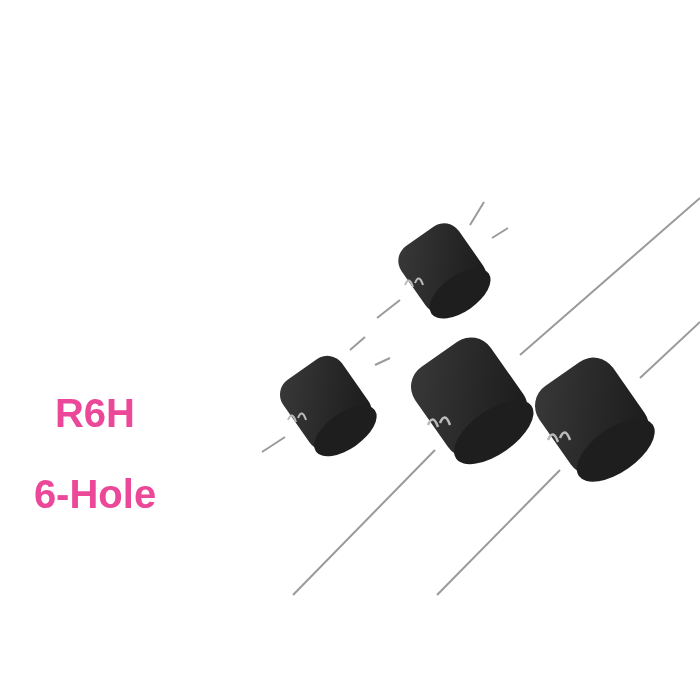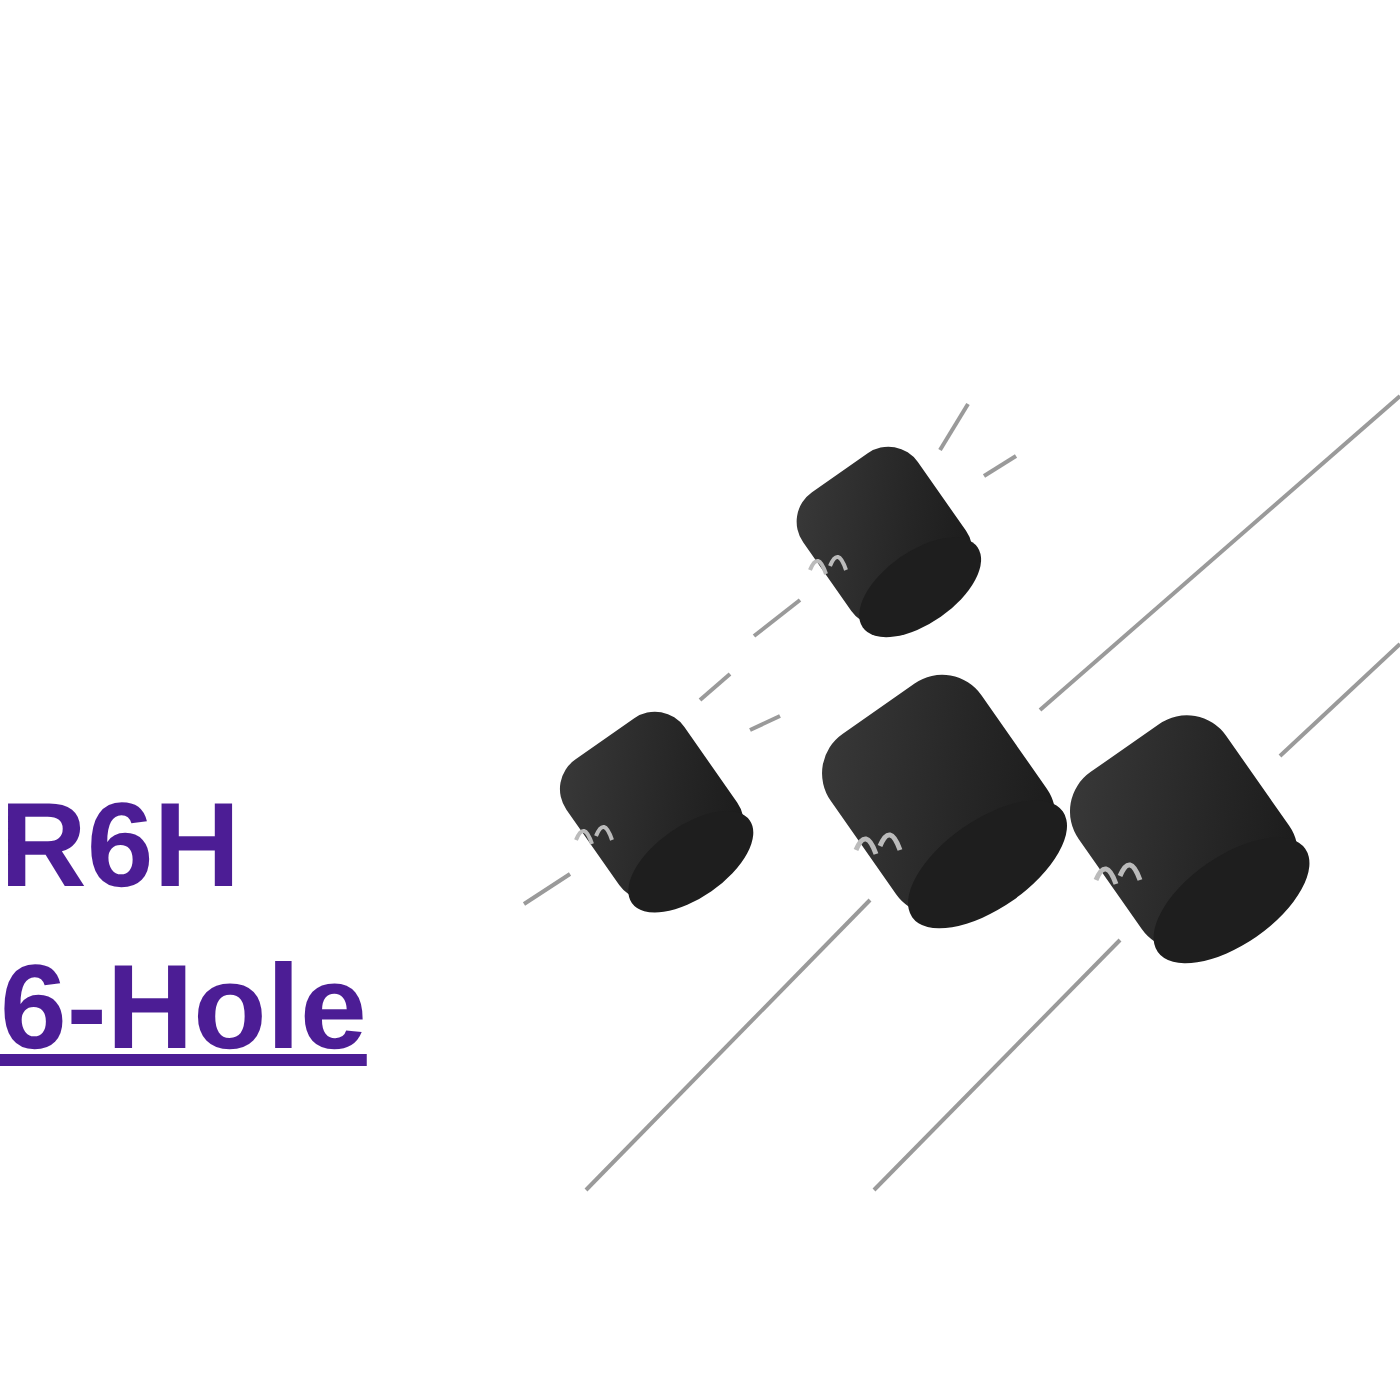--- a/index.html
+++ b/index.html
@@ -1,19 +1,19 @@
 <!DOCTYPE html>
 <html><head>
   <meta charset="utf-8">
   <style>
     html, body { margin: 0; padding: 0; }
     body { width: 700px; height: 700px; background: #ffffff; position: relative; overflow: hidden; font-family: "Liberation Sans", sans-serif; }
-    .label { position: absolute; left: 0; width: 190px; font-weight: bold; color: #4c1d95; font-size: 60px; line-height: 1; }
+    .label { position: absolute; left: 0; width: 190px; text-align: center; font-weight: bold; color: #ec4899; font-size: 40px; line-height: 1; }
     .l1 { top: 393px; }
-    .l2 { top: 474px; text-decoration: underline; }
+    .l2 { top: 474px; }
     svg { position: absolute; left: 0; top: 0; }
   </style>
 </head>
 <body>
 
 <div class="label l1">R6H</div>
 <div class="label l2">6-Hole</div>
 
 <svg width="700" height="700" viewBox="0 0 700 700">
   <defs>

